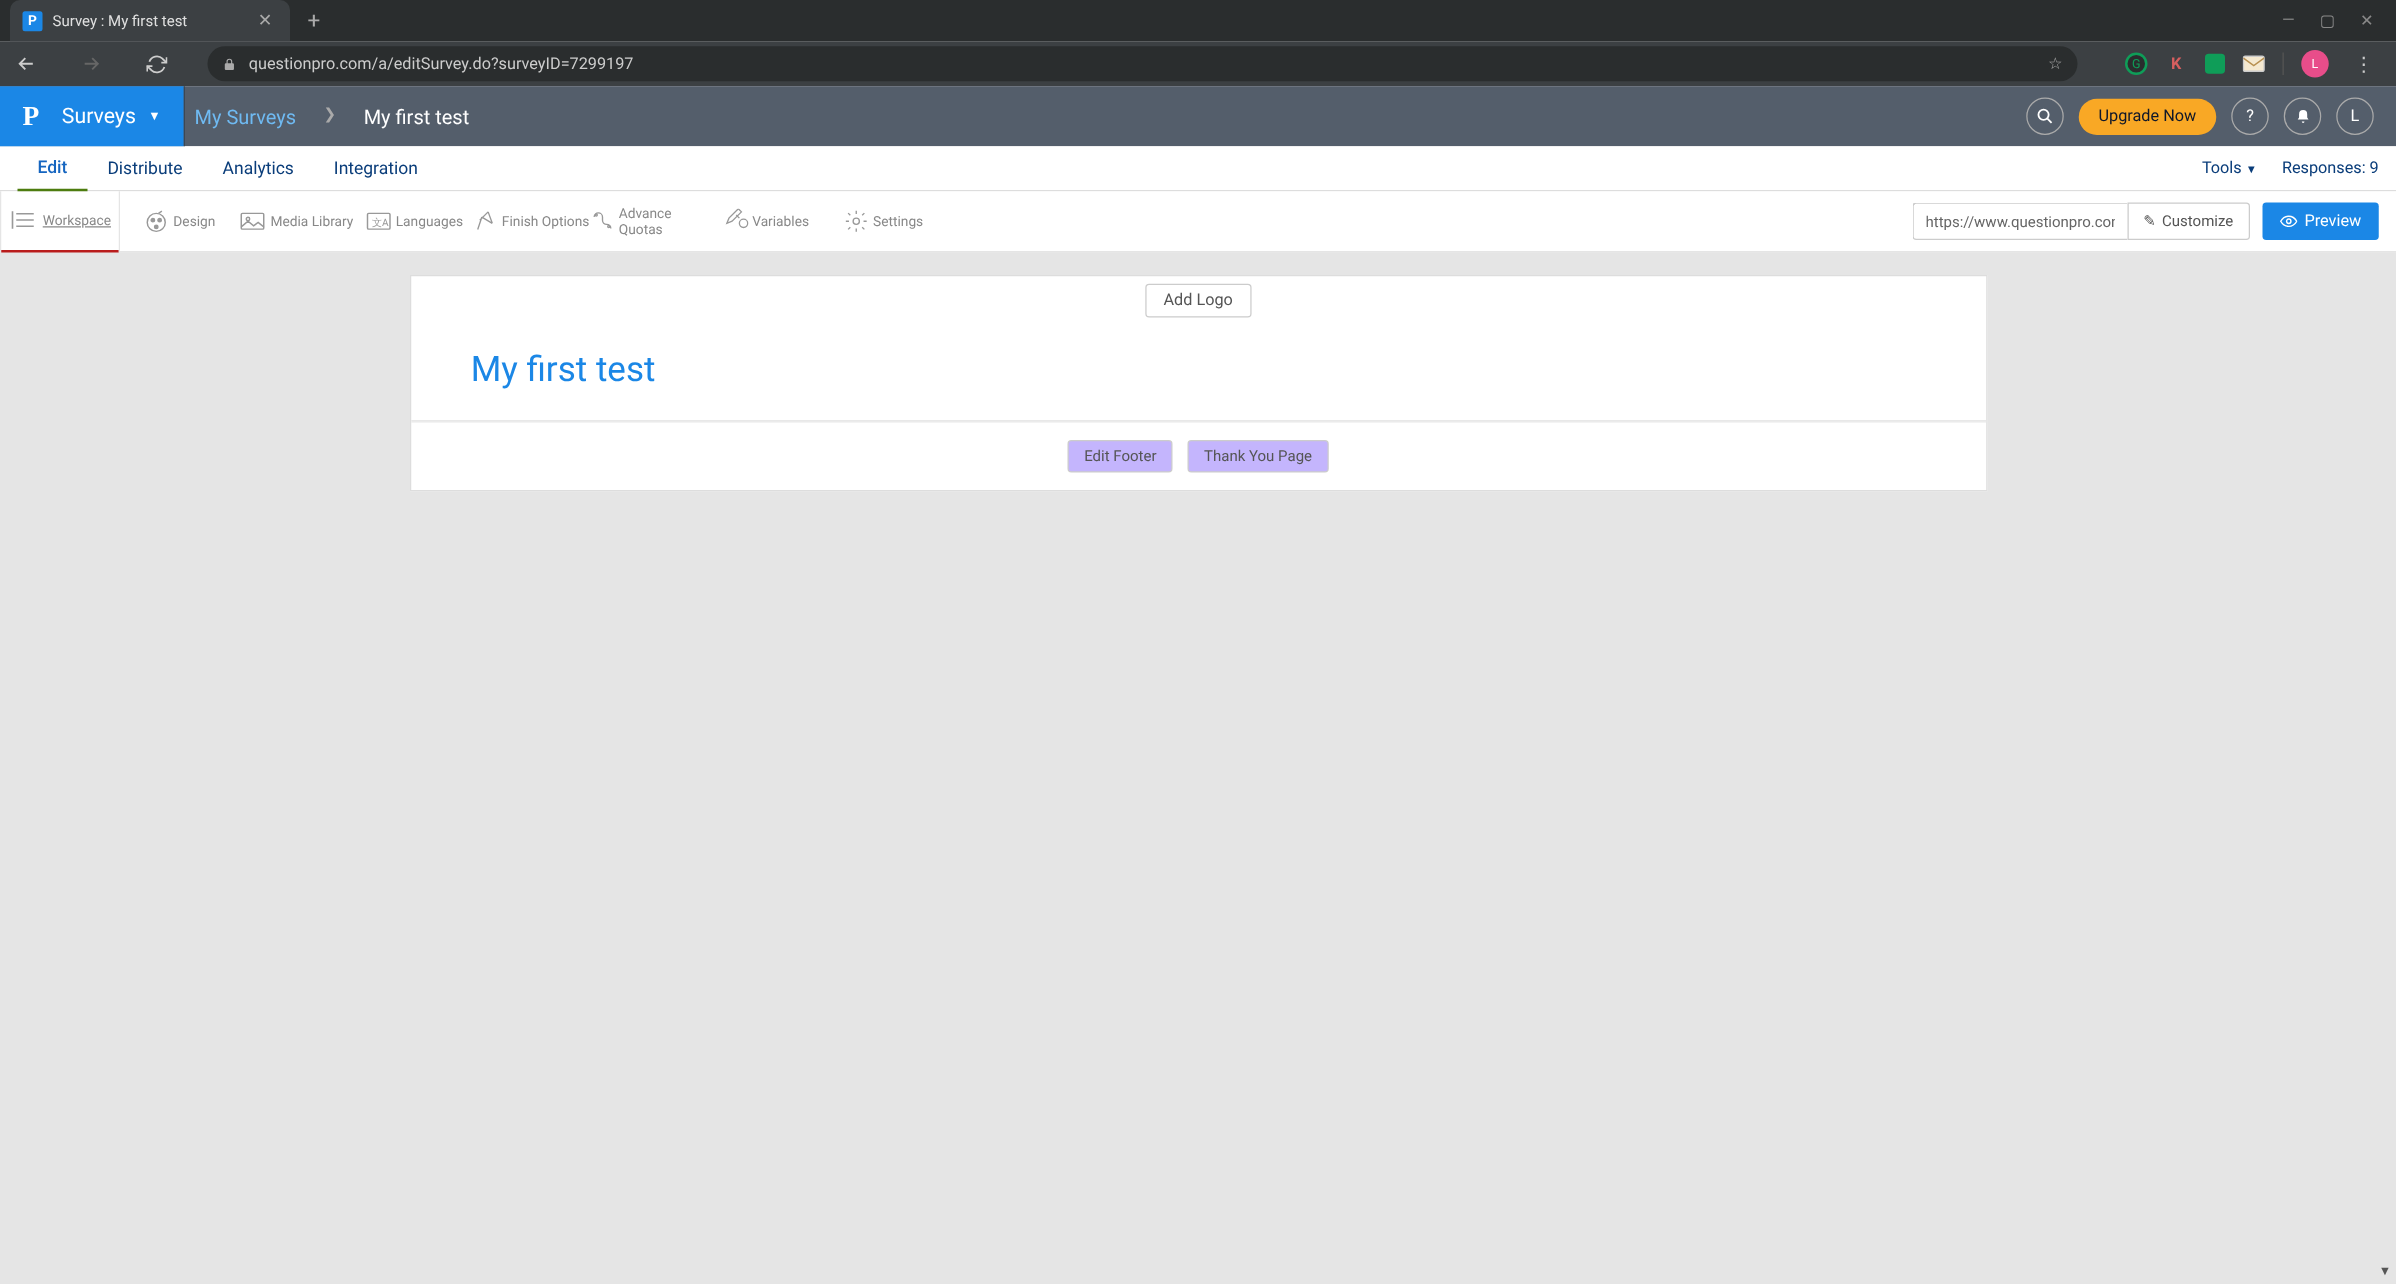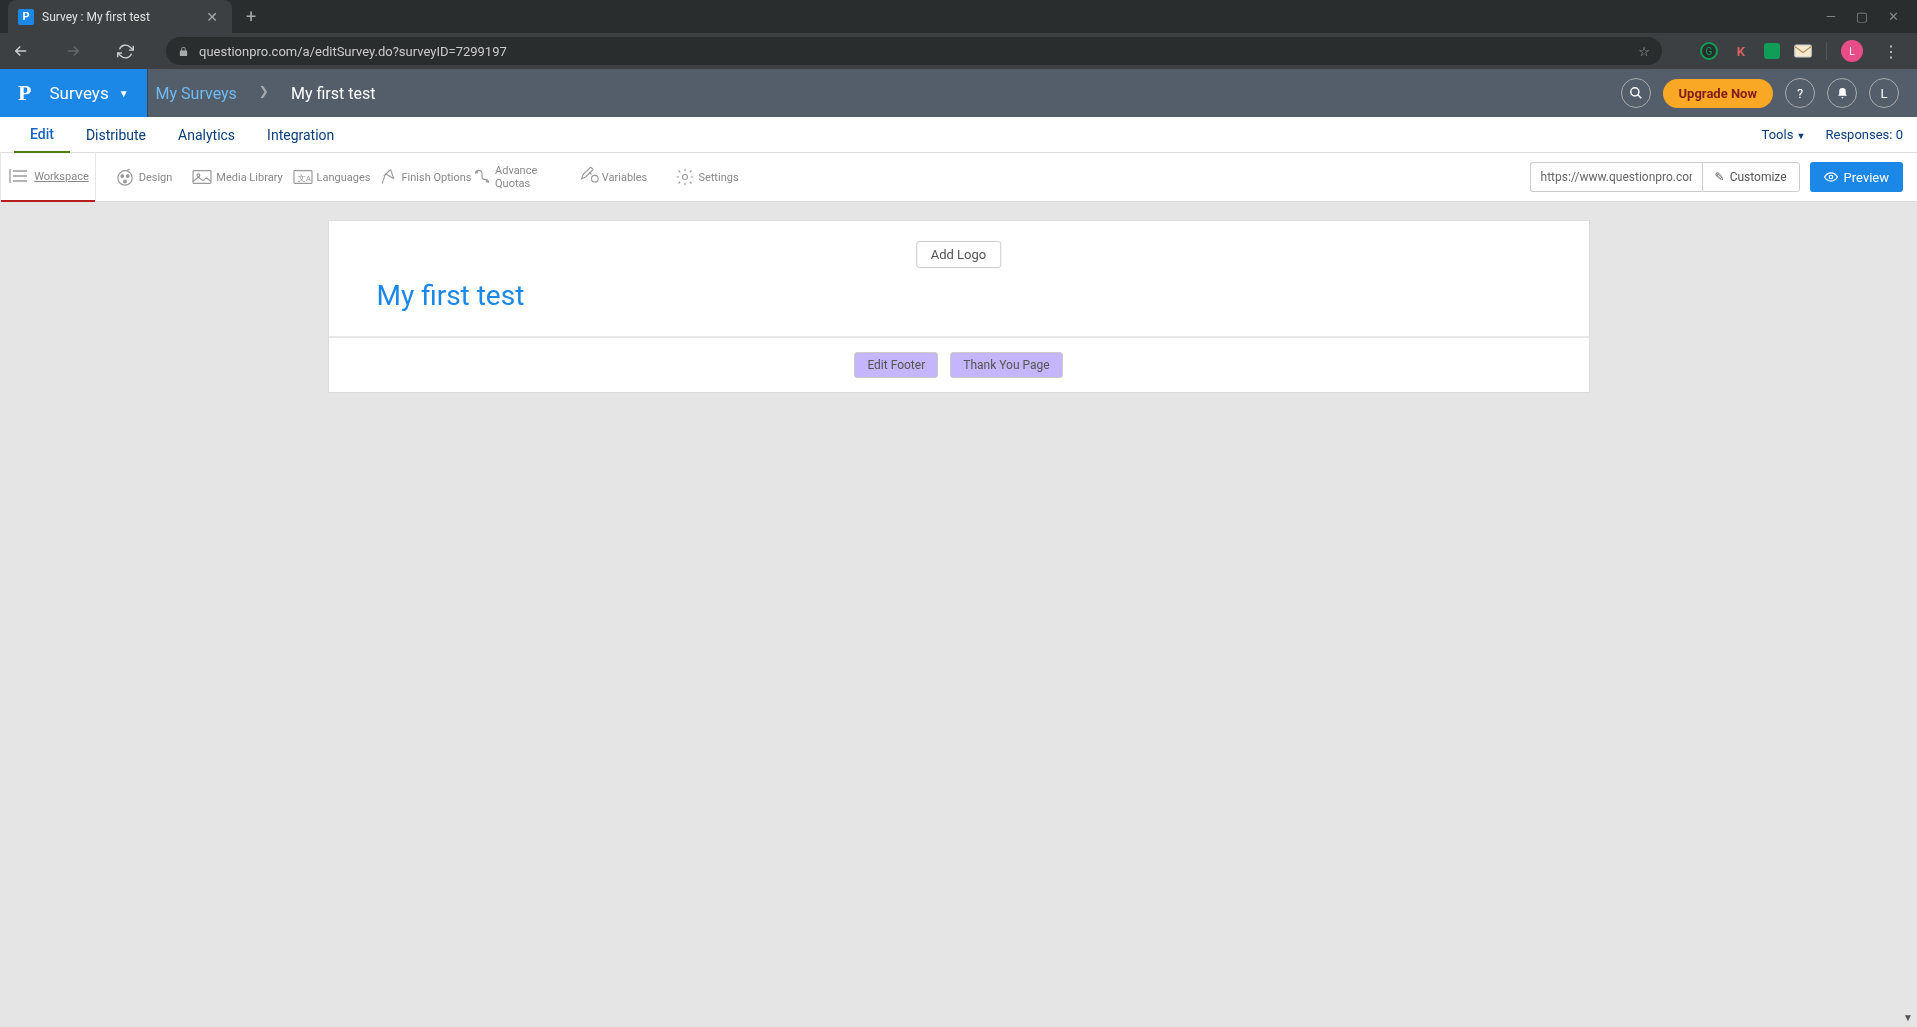--- a/index.html
+++ b/index.html
@@ -36,21 +36,21 @@
 .surveys-dropdown { background: #1b87e6; height: 48px; display: flex; align-items: center; padding: 0 18px; color: #fff; gap: 10px; cursor: pointer; }
 .logo-p { font-size: 22px; font-weight: bold; margin-right: 8px; font-family: Georgia, serif; }
 .surveys-text { font-size: 17px; }
 .caret { font-size: 10px; }
 .header-sep { width: 1px; height: 48px; background: #3d4753; }
 .breadcrumb { display: flex; align-items: flex-start; padding: 0 8px; gap: 22px; color: #fff; font-size: 16px; }
 .breadcrumb-link { color: #6fbaf2; cursor: pointer; }
 .breadcrumb-chevron { color: #aaa; font-size: 12px; }
 .header-right { margin-left: auto; display: flex; align-items: center; gap: 12px; padding-right: 18px; }
 .circle-btn { width: 30px; height: 30px; border-radius: 50%; border: 1.5px solid #aaa; display: flex; align-items: center; justify-content: center; color: #fff; cursor: pointer; font-size: 13px; }
-.upgrade-btn { background: #f9a825; color: #7f1d1d; border-radius: 16px; padding: 7px 16px; font-size: 13px; font-weight: 700; cursor: pointer; }
+.upgrade-btn { background: #f9a825; color: #0f172a; border-radius: 16px; padding: 7px 16px; font-size: 13px; font-weight: 400; cursor: pointer; }
 
 
 .subnav { background: #fff; height: 36px; border-bottom: 1px solid #ddd; display: flex; align-items: center; padding: 0 14px; }
 .subnav-item { color: #0a3d7a; font-size: 14px; padding: 0 16px; height: 36px; display: flex; align-items: center; cursor: pointer; }
 .subnav-item.active { color: #1565c0; border-bottom: 2px solid #4d7c0f; font-weight: 500; }
 .subnav-right { margin-left: auto; display: flex; gap: 20px; align-items: center; color: #0a3d7a; font-size: 13px; }
 .subnav-right .tools { cursor: pointer; }
 
 
 .toolbar { background: #fff; height: 49px; border-bottom: 1px solid #ddd; display: flex; align-items: center; }
@@ -60,21 +60,21 @@
 .toolbar-sep { width: 1px; height: 49px; background: #e5e5e5; }
 .toolbar-right { margin-left: auto; display: flex; align-items: center; gap: 0; padding-right: 14px; }
 .url-input { border: 1px solid #ccc; height: 30px; width: 172px; padding: 0 10px; font-size: 12px; color: #666; border-right: none; border-radius: 3px 0 0 3px; }
 .customize-btn { border: 1px solid #ccc; height: 30px; padding: 0 12px; font-size: 12px; color: #555; background: #fff; cursor: pointer; display: flex; align-items: center; gap: 5px; border-radius: 0 3px 3px 0; }
 .preview-btn { background: #1b87e6; color: #fff; height: 30px; padding: 0 14px; border-radius: 3px; font-size: 13px; margin-left: 10px; cursor: pointer; display: flex; align-items: center; gap: 6px; }
 
 
 .canvas-area { background: #e5e5e5; padding: 18px 0 0 0; display: flex; justify-content: center; }
 .survey-card { background: #fff; width: 1262px; border: 1px solid #ddd; }
 .card-header { padding: 18px 48px 24px 48px; border-bottom: 1px solid #e8e8e8; position: relative; }
-.add-logo-btn { position: absolute; left: 50%; transform: translateX(-50%); top: 20px; border: 1px solid #ccc; background: #fff; padding: 5px 14px; font-size: 13px; color: #555; cursor: pointer; border-radius: 3px; }
+.add-logo-btn { position: absolute; left: 50%; transform: translateX(-50%); top: 6px; border: 1px solid #ccc; background: #fff; padding: 5px 14px; font-size: 13px; color: #555; cursor: pointer; border-radius: 3px; }
 .survey-title { color: #1b87e6; font-size: 28px; font-weight: 400; margin-top: 40px; }
 .card-body { min-height: 400px; display: flex; flex-direction: column; align-items: center; padding-top: 90px; position: relative; }
 .empty-text { color: #999; font-size: 15px; margin-bottom: 20px; }
 .highlight-box { border: 4px solid #c00000; padding: 12px 28px 14px 28px; display: flex; flex-direction: column; align-items: center; gap: 18px; }
 .btn-row { display: flex; gap: 10px; }
 .add-question-btn { background: #1b87e6; color: #fff; padding: 8px 14px; font-size: 14px; border-radius: 3px; cursor: pointer; }
 .add-intro-btn { background: #8f9499; color: #fff; padding: 8px 14px; font-size: 14px; border-radius: 3px; cursor: pointer; }
 .msword-link { color: #1b87e6; font-size: 15px; cursor: pointer; }
 .card-footer { border-top: 1px solid #e8e8e8; padding: 14px 0; display: flex; justify-content: center; gap: 12px; }
 .footer-btn { border: 1px solid #ccc; background: #c4b5fd; padding: 5px 12px; font-size: 12px; color: #555; cursor: pointer; border-radius: 3px; }
@@ -172,21 +172,21 @@
   </div>
 </div>
 
 <div class="subnav">
   <div class="subnav-item active">Edit</div>
   <div class="subnav-item">Distribute</div>
   <div class="subnav-item">Analytics</div>
   <div class="subnav-item">Integration</div>
   <div class="subnav-right">
     <span class="tools"><span>Tools</span> <span style="font-size:9px;">▼</span></span>
-    <span>Responses: 0</span>
+    <span>Responses: 9</span>
   </div>
 </div>
 
 <div class="toolbar">
   <div class="toolbar-sep"></div>
   <div class="tool-item active">
     <div class="tool-icon">
       <svg width="24" height="18" viewBox="0 0 24 18" fill="none" stroke="#999" stroke-width="1.3">
           <path d="M3 2v14M6 4h14M6 9h14M6 14h14"></path>
         </svg>

